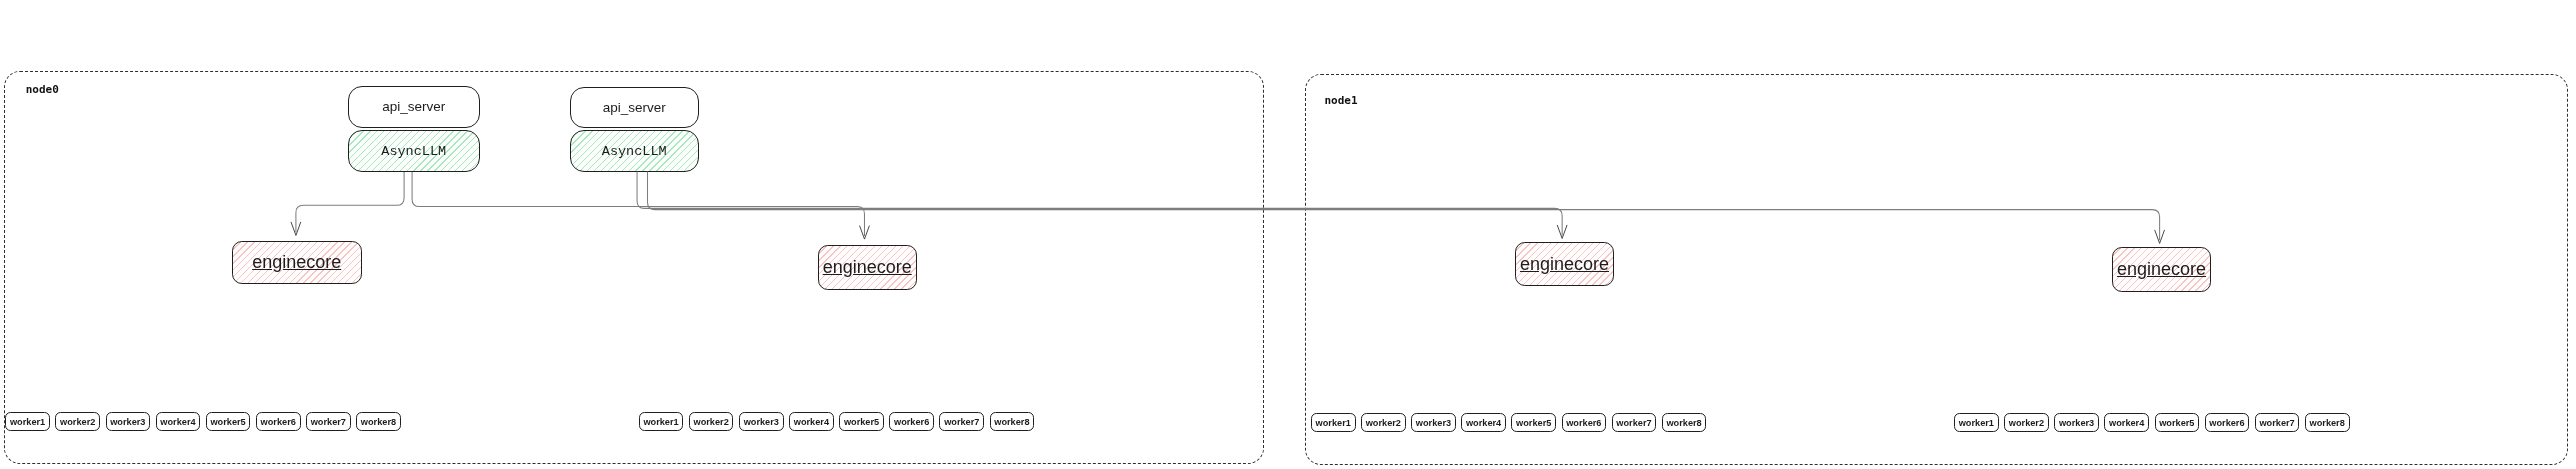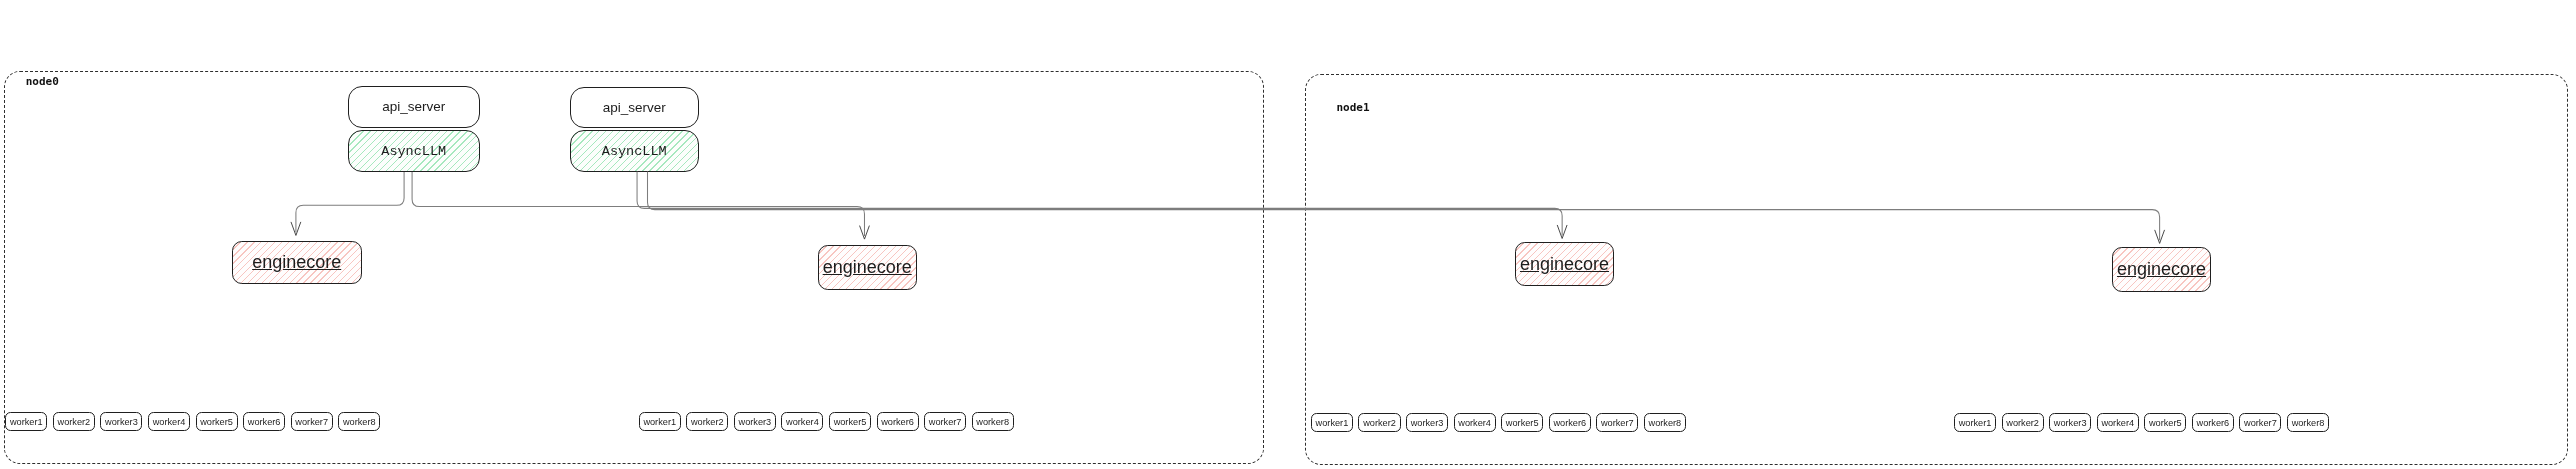--- a/index.html
+++ b/index.html
@@ -74,20 +74,21 @@
   .worker-box {
     border: 1.2px solid #1f1f1f;
     border-radius: 5.5px;
     background: #ffffff;
     font-size: 9.2px;
     padding: 3.7px 3.7px;
     display: flex;
     align-items: center;
     justify-content: center;
     white-space: nowrap;
+    font-weight: bold;
   }
   svg.connectors {
     position: absolute;
     top: 0; left: 0;
     z-index: 2;
   }
   .edge { stroke: #7d7d7d; stroke-width: 1.7; fill: none; }
   .arrowhead { stroke: #3a3a3a; stroke-width: 1.5; fill: none; }
 </style>
 </head>
@@ -104,21 +105,21 @@
     <path class="arrowhead" d="M 1397,367 L 1405,389 L 1413,367"></path>
 
     <path class="edge" d="M 1035,279 L 1035,327 Q 1035,339 1047,339 L 2528,339 Q 2540,339 2540,351 L 2540,383"></path>
     <path class="arrowhead" d="M 2532,366 L 2540,388 L 2548,366"></path>
 
     <path class="edge" d="M 1052,279 L 1052,329 Q 1052,341 1064,341 L 3500,341 Q 3512,341 3512,353 L 3512,391"></path>
     <path class="arrowhead" d="M 3504,374 L 3512,396 L 3520,374"></path>
   </svg>
 
   <div class="node" style="left:3.7px; top:71px; width:1258px; height:391px;">
-    <span class="node-label" style="left:21px; top:3px;">node0</span>
+    <span class="node-label" style="left:21px; top:11px;">node0</span>
 
     <div class="box stack-box" style="left:343px; top:13.5px; width:132px; height:42px;">api_server</div>
     <div class="box stack-box hatch-green" style="left:343px; top:58px; width:132px; height:42px;">AsyncLLM</div>
 
     <div class="box stack-box" style="left:565px; top:14.8px; width:129px; height:41px;">api_server</div>
     <div class="box stack-box hatch-green" style="left:565px; top:58px; width:129px; height:42px;">AsyncLLM</div>
 
     <div class="box engine-box" style="left:227px; top:169px; width:130px; height:43px;">enginecore</div>
     <div class="box engine-box" style="left:813px; top:173px; width:99px; height:45px;">enginecore</div>
 
@@ -139,21 +140,21 @@
       <span class="worker-box">worker3</span>
       <span class="worker-box">worker4</span>
       <span class="worker-box">worker5</span>
       <span class="worker-box">worker6</span>
       <span class="worker-box">worker7</span>
       <span class="worker-box">worker8</span>
     </div>
   </div>
 
   <div class="node" style="left:1305px; top:74px; width:1261px; height:389px;">
-    <span class="node-label" style="left:18.5px; top:26px;margin-left:12px;">node1</span>
+    <span class="node-label" style="left:18.5px; top:19px;">node1</span>
 
     <div class="box engine-box" style="left:209px; top:167px; width:99px; height:44px;">enginecore</div>
     <div class="box engine-box" style="left:806px; top:172px; width:99px; height:45px;">enginecore</div>
 
     <div class="worker-row" style="left:4.9px; top:338px;">
       <span class="worker-box">worker1</span>
       <span class="worker-box">worker2</span>
       <span class="worker-box">worker3</span>
       <span class="worker-box">worker4</span>
       <span class="worker-box">worker5</span>

